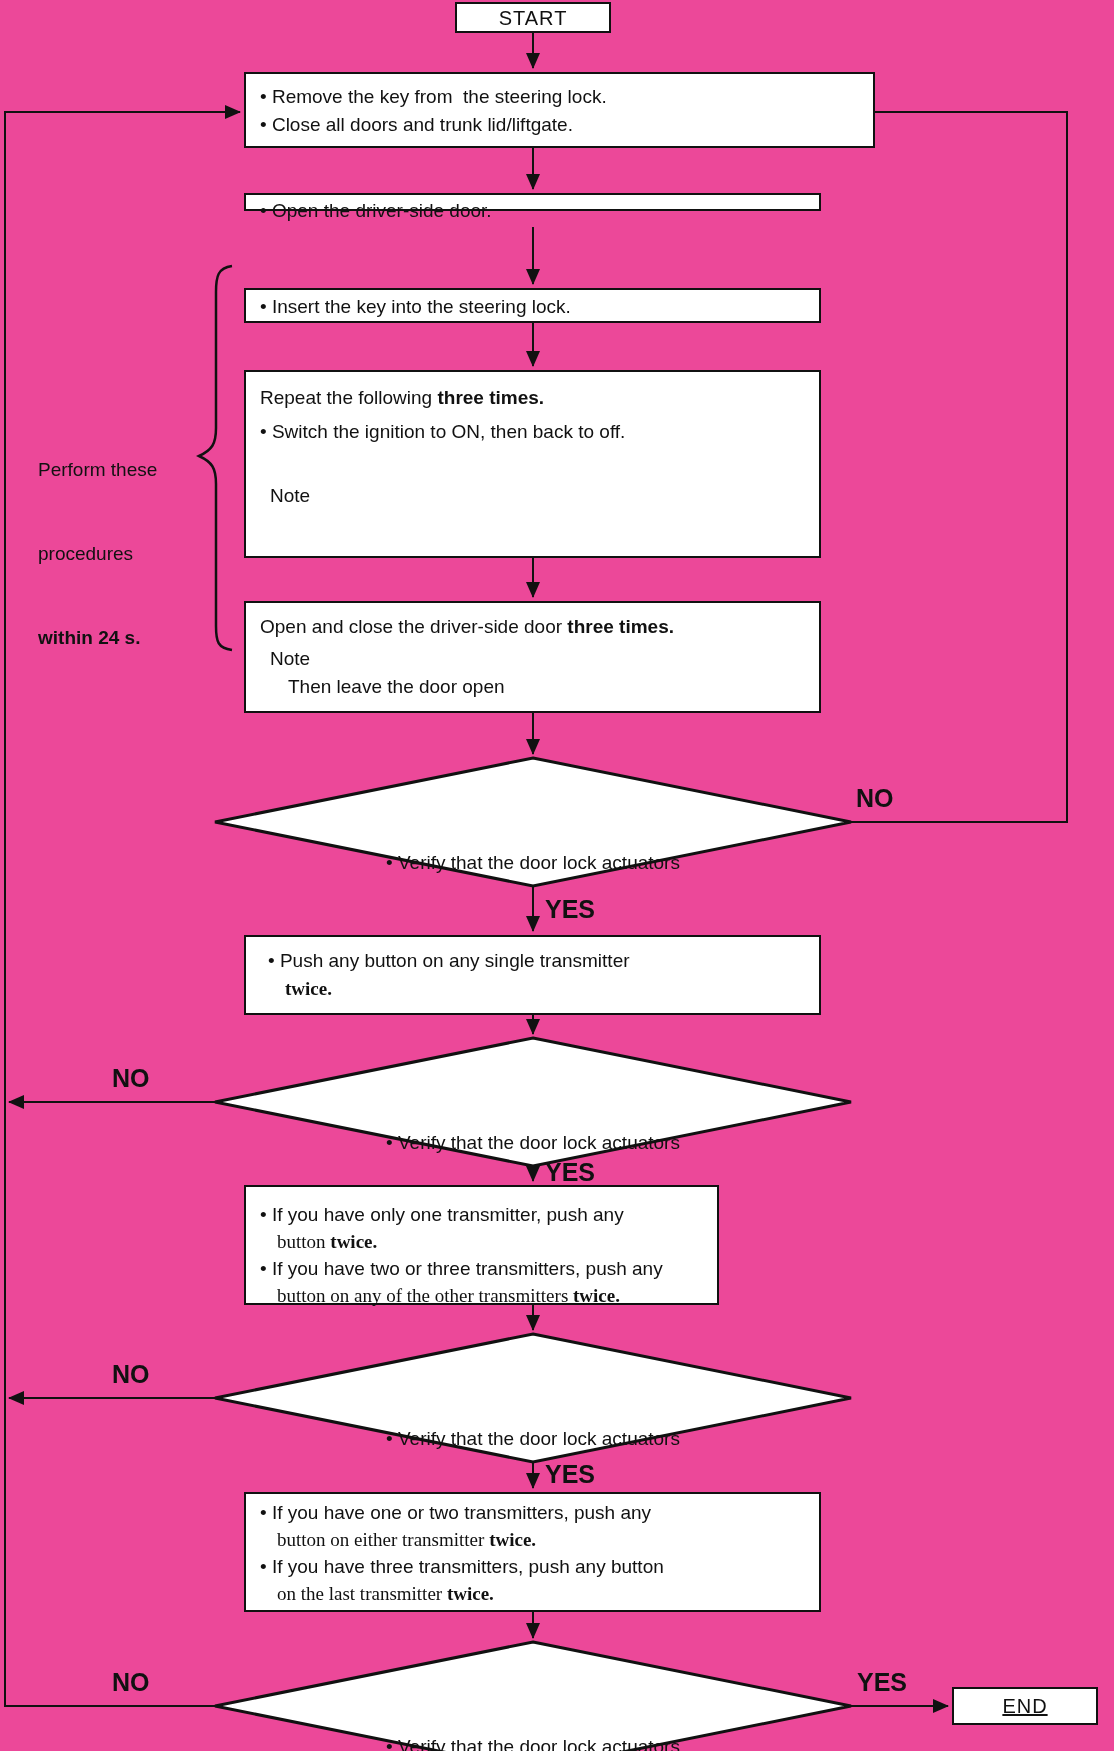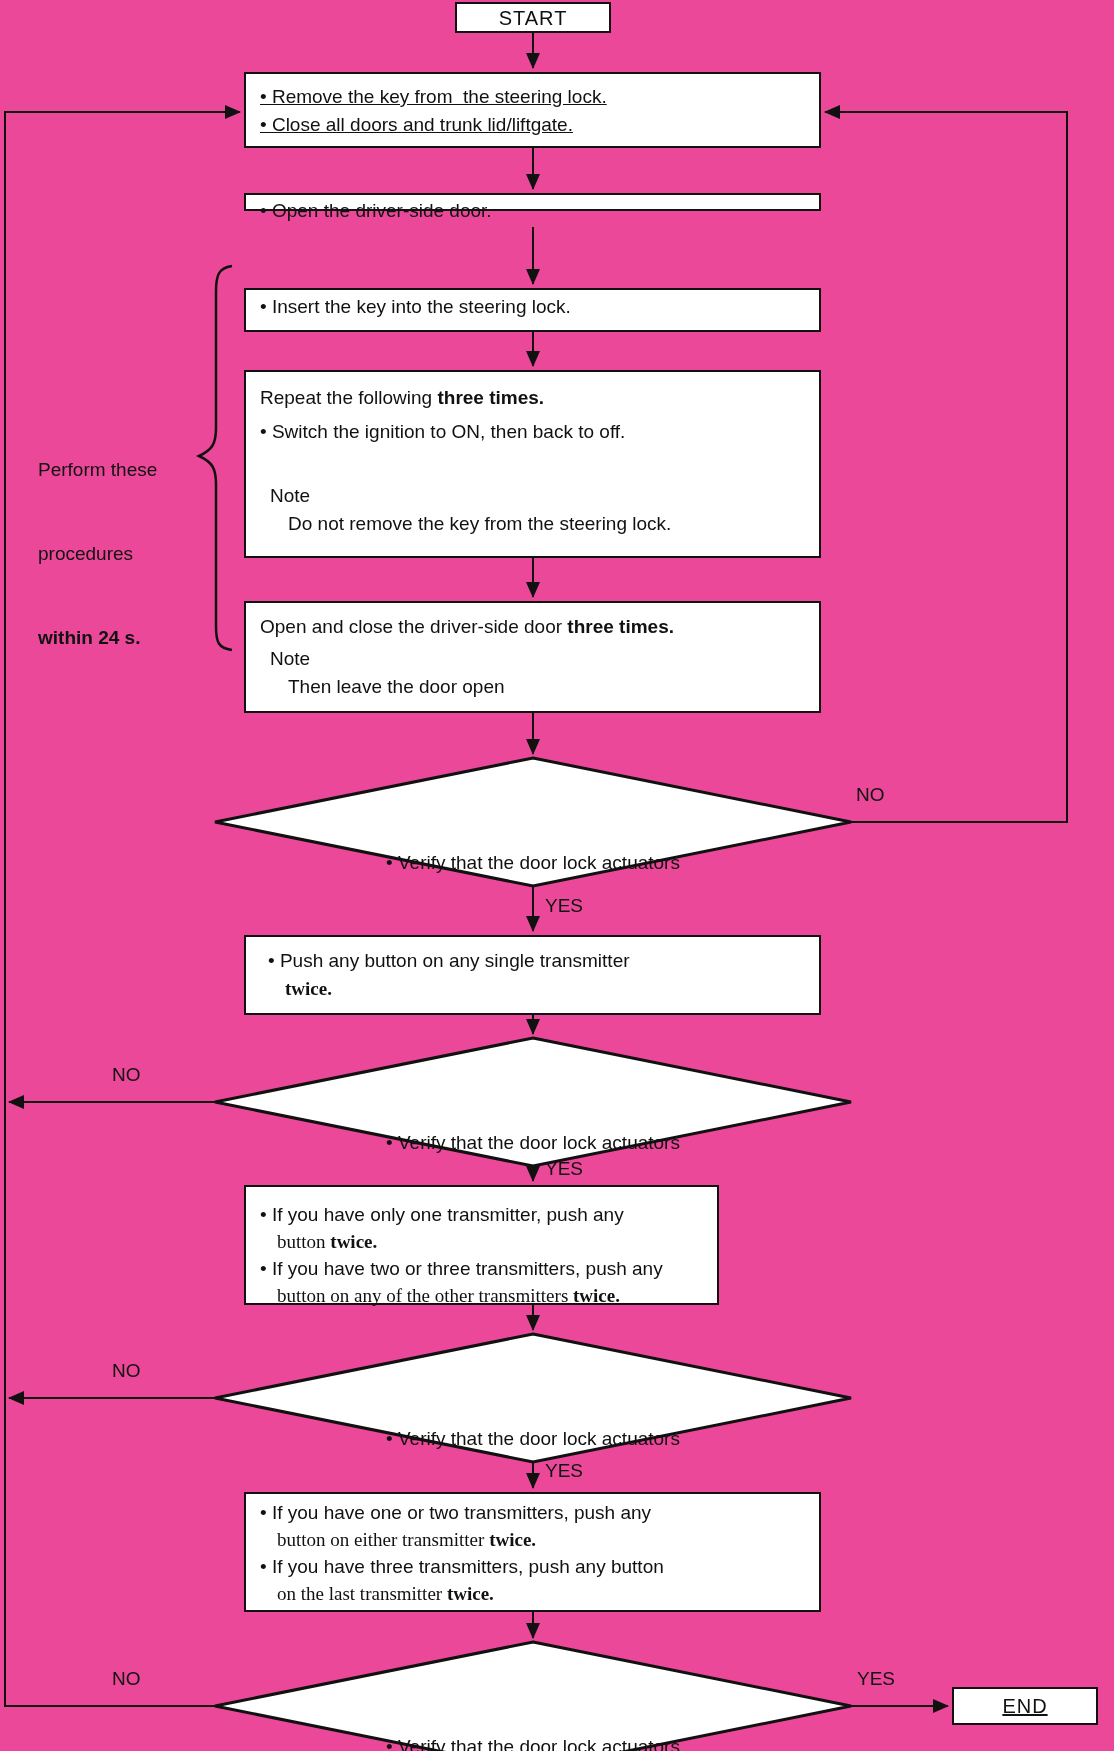--- a/index.html
+++ b/index.html
@@ -13,21 +13,21 @@
     position:absolute;background:#fff;border:2px solid #111;
     font-size:19px;line-height:28px;box-sizing:border-box;
   }
   .line{white-space:pre;}
   .b{font-weight:bold;}
   .terminal{display:flex;align-items:center;justify-content:center;font-size:20px;letter-spacing:1px;}
   .dtext{
     position:absolute;width:520px;text-align:center;
     font-size:19px;line-height:27px;white-space:pre;
   }
-  .lbl{position:absolute;font-size:19px;white-space:pre;}
+  .lbl{position:absolute;font-size:25px;white-space:pre;font-weight:bold;}
   .bracenote{position:absolute;font-size:19px;line-height:28px;white-space:pre;}
   .ml{margin-left:17px;font-family:Liberation Serif, serif;}
   .note-l{margin-left:10px;}
   .note-b{margin-left:28px;}
 </style>
 </head>
 <body>
 
 <div class="canvas">
 
@@ -65,38 +65,37 @@
     <polygon points="533,1334 851,1398 533,1462 215,1398" fill="#fff" stroke="#111" stroke-width="3"></polygon>
     <polygon points="533,1642 851,1706 533,1770 215,1706" fill="#fff" stroke="#111" stroke-width="3"></polygon>
 
     <path d="M232,266 C218,268 216,276 216,292 L216,428 C216,444 212,450 199,456 C212,462 216,468 216,484 L216,626 C216,642 218,648 232,650" fill="none" stroke="#111" stroke-width="2.5"></path>
   </svg>
 
   <div class="node terminal" style="left:455px;top:2px;width:156px;height:31px;">
     <span>START</span>
   </div>
 
-  <div class="node" style="left:244px;top:72px;width:577px;height:76px;padding:9px 0 0 14px;text-decoration:underline;">
+  <div class="node" style="left:244px;top:72px;width:631px;height:76px;padding:9px 0 0 14px;">
     <div class="line">• Remove the key from  the steering lock.</div>
     <div class="line">• Close all doors and trunk lid/liftgate.</div>
   </div>
 
   <div class="node" style="left:244px;top:193px;width:577px;height:18px;padding:2px 0 0 14px;">
     <div class="line">• Open the driver-side door.</div>
   </div>
 
-  <div class="node" style="left:244px;top:288px;width:577px;height:44px;padding:3px 8px 0 14px;">
+  <div class="node" style="left:244px;top:288px;width:577px;height:35px;padding:3px 8px 0 14px;">
     <div class="line">• Insert the key into the steering lock.</div>
   </div>
 
   <div class="node" style="left:244px;top:370px;width:577px;height:188px;padding:12px 0 0 14px;">
     <div class="line"><span>Repeat the following </span><span class="b">three times.</span></div>
     <div class="line" style="margin-top:6px;">• Switch the ignition to ON, then back to off.</div>
     <div class="line note-l" style="margin-top:36px;">Note</div>
-    <div class="line note-b">Do not remove the key from the steering lock.</div>
   </div>
 
   <div class="node" style="left:244px;top:601px;width:577px;height:112px;padding:10px 0 0 14px;">
     <div class="line"><span>Open and close the driver-side door </span><span class="b">three times.</span></div>
     <div class="line note-l" style="margin-top:4px;">Note</div>
     <div class="line note-b">Then leave the door open</div>
   </div>
 
   <div class="dtext" style="left:273px;top:795px;">
     <div>• Verify that the door lock actuators</div>

